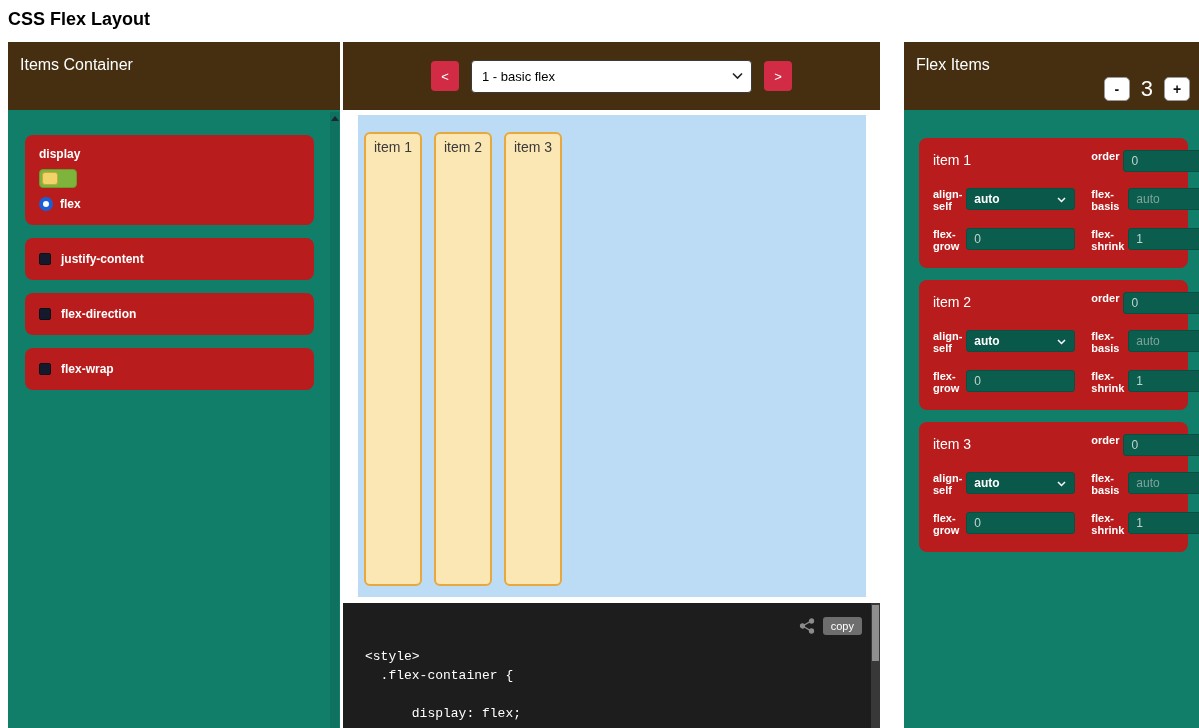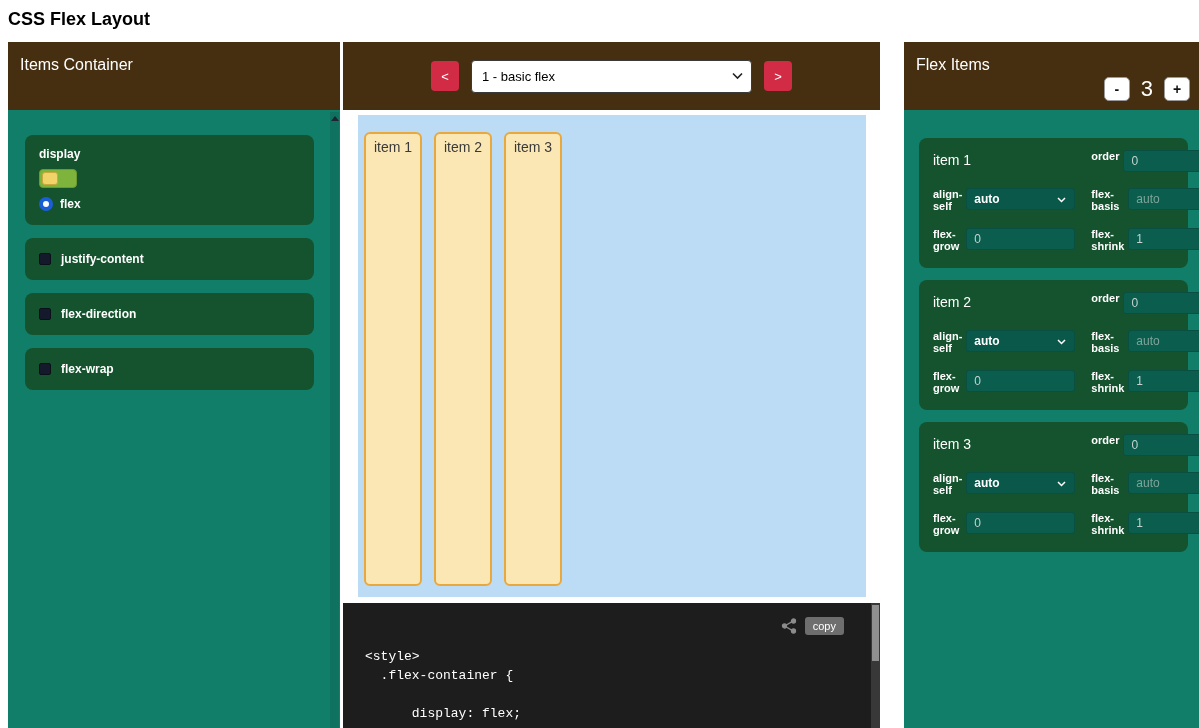--- a/index.html
+++ b/index.html
@@ -7,21 +7,21 @@
   body {
     width: 1199px; height: 728px; position: relative; overflow: hidden;
     font-family: "Liberation Sans", sans-serif;
   }
   .page-title { position: absolute; left: 8px; top: 9px; font-size: 18px; font-weight: bold; color: #000; }
 
   
   .panel { position: absolute; top: 42px; height: 686px; background: #117e6a; }
   .hdr { height: 68px; background: #452f10; color: #fff; font-size: 16px; padding: 14px 12px; }
   .pbody { position: relative; height: 618px; overflow: hidden; }
-  .card { background: #14532d; border-radius: 8px; }
+  .card { background: #b91c1c; border-radius: 8px; }
   .opt-label { font-size: 12px; font-weight: bold; color: #fff; }
 
   .vtrack { position: absolute; top: 2px; right: 1px; bottom: 0; width: 9px; background: rgba(0,0,0,0.10); }
   .up-arrow { position: absolute; top: 4px; left: 50%; transform: translateX(-50%); width: 0; height: 0;
     border-left: 4px solid transparent; border-right: 4px solid transparent; border-bottom: 5px solid #1d2531; }
 
   
   .panel-left { left: 8px; width: 332px; }
   .left-body { padding: 25px 26px 0 17px; }
   .display-card { padding: 12px 14px 14px; margin-bottom: 13px; }
@@ -41,21 +41,21 @@
     font-size: 13px; cursor: pointer; font-family: inherit; }
   .sel-wrap { position: relative; }
   .example-select { width: 281px; height: 33px; background: #fff; color: #000; font-size: 13px;
     border: 1px solid #3a3a3a; border-radius: 4px; padding: 0 26px 0 10px;
     appearance: none; -webkit-appearance: none; font-family: inherit; }
   .chev { position: absolute; right: 9px; top: 50%; transform: translateY(-50%); pointer-events: none; line-height: 0; }
   .preview { margin: 5px 14px 0 15px; height: 482px; background: #bcdcf5; display: flex; padding: 12px 0 6px 0; }
   .flex-item { width: 58px; margin: 5px 6px; background: #fbe7b4; border: 2px solid #e9a83e; border-radius: 6px;
     color: #3a3a3a; font-size: 14px; text-align: center; padding-top: 5px; }
   .codebox { margin-top: 6px; height: 125px; background: #1d1d1d; position: relative; overflow: hidden; }
-  .code-tools { position: absolute; top: 14px; right: 36px; display: flex; align-items: center; gap: 8px; }
+  .code-tools { position: absolute; top: 14px; right: 18px; display: flex; align-items: center; gap: 8px; }
   .share { line-height: 0; cursor: pointer; }
   .copy-btn { background: #6e6e6e; color: #fff; border: none; border-radius: 3px; font-size: 11px;
     padding: 3px 8px; cursor: pointer; font-family: inherit; }
   .code { padding: 44px 0 0 22px; color: #fff; font-family: "Liberation Mono", monospace; font-size: 13px; line-height: 19px; }
   .code-line { white-space: pre; min-height: 19px; }
   .code-scroll { position: absolute; right: 0; top: 0; width: 9px; height: 100%; background: #383838; }
   .code-thumb { position: absolute; top: 2px; left: 1px; width: 7px; height: 56px; background: #8f8f8f; }
 
   
   .panel-right { left: 904px; width: 308px; }

